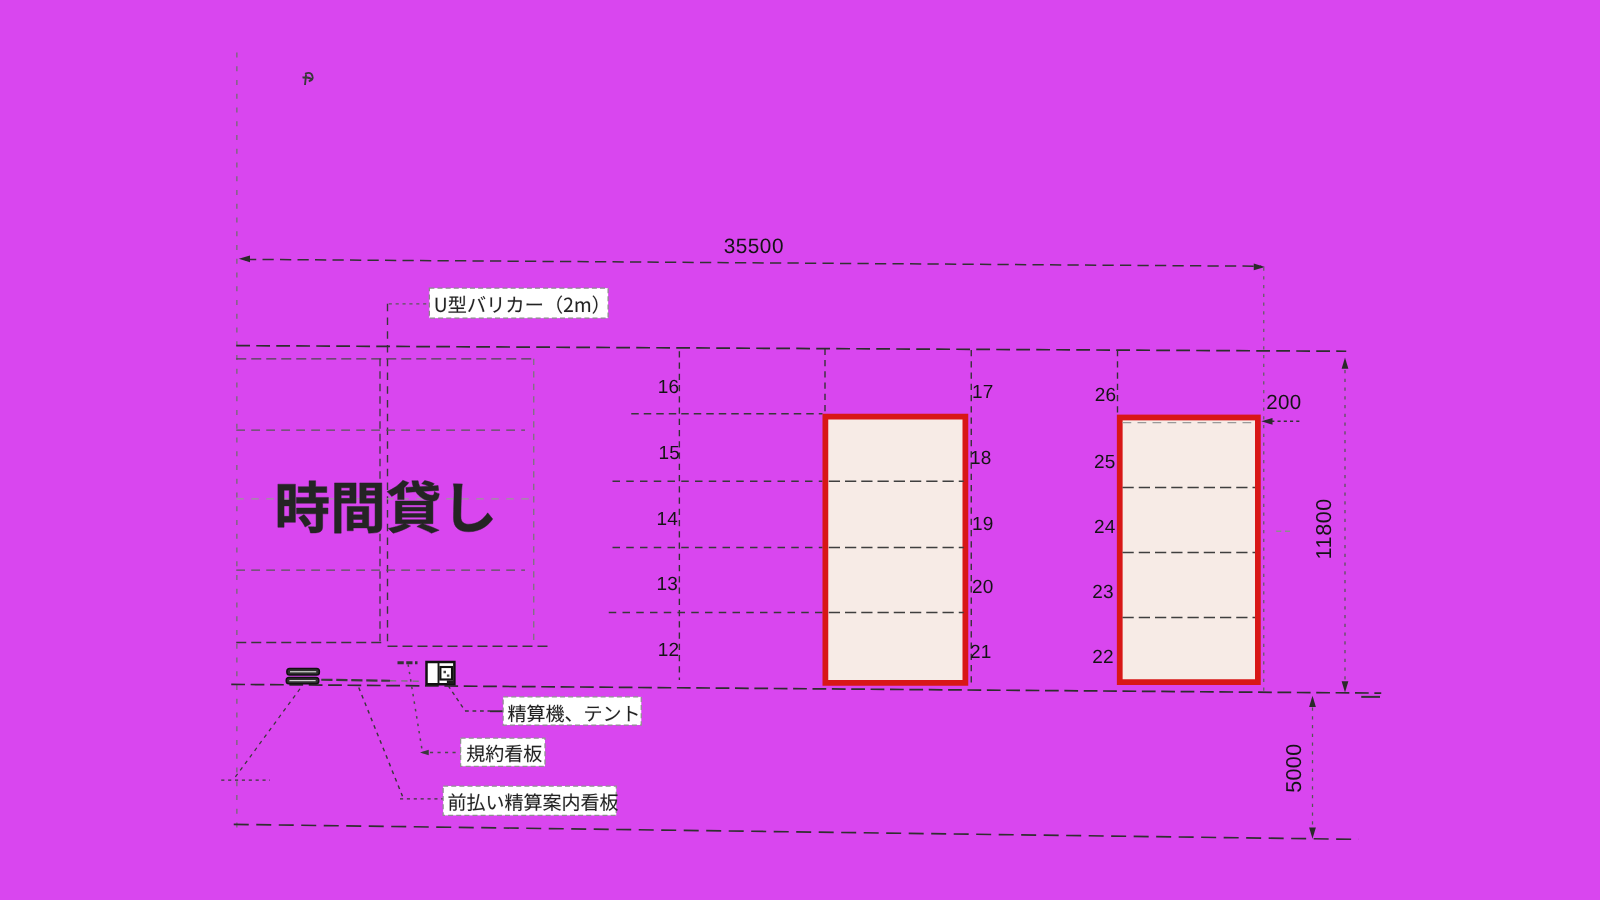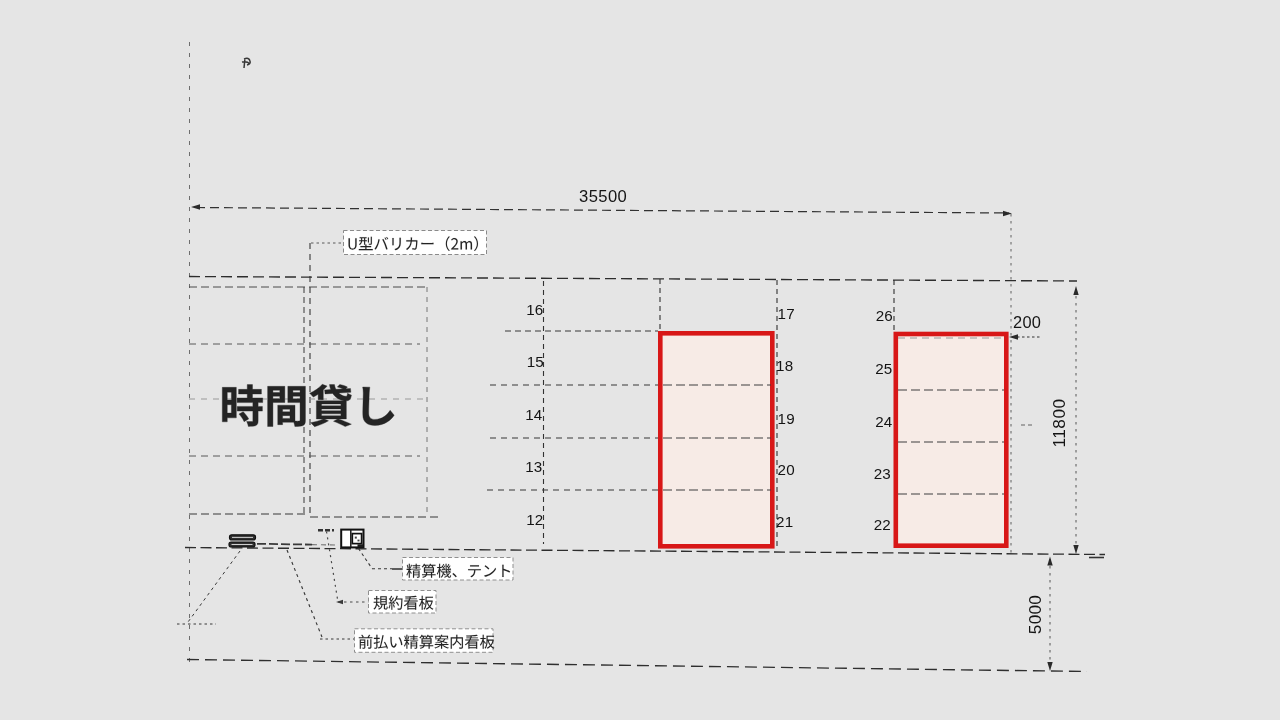--- a/index.html
+++ b/index.html
@@ -1,17 +1,17 @@
 <!DOCTYPE html>
 <html><head>
 <meta charset="utf-8">
 <title>駐車場 平面図</title>
 <style>
 html,body { margin:0; padding:0; background:#ffffff; }
-#stage { position:relative; width:1280px; height:720px; background:#e5e5e5; overflow:hidden;
+#stage { position:relative; width:1280px; height:720px; background:#d946ef; overflow:hidden;
          font-family:"Liberation Sans", sans-serif;text-align:center; }
 svg { position:absolute; left:0; top:0; filter: blur(0.22px); }
 </style>
 </head>
 <body>
 
 <div id="stage">
 <svg width="1280" height="720" viewBox="0 0 1280 720" font-family="'Liberation Sans', sans-serif">
 
 <line x1="189.5" y1="42" x2="189.5" y2="662" stroke="#6e6e6e" stroke-width="1" stroke-dasharray="4 7"></line>

